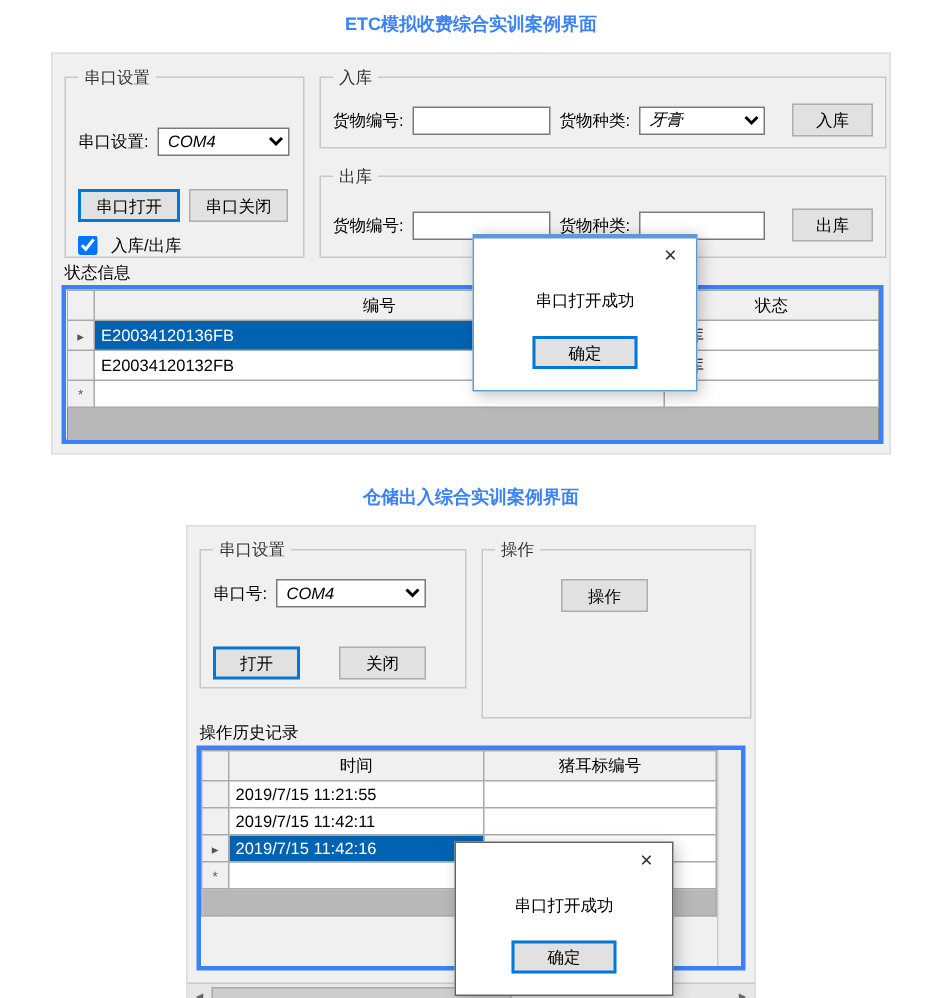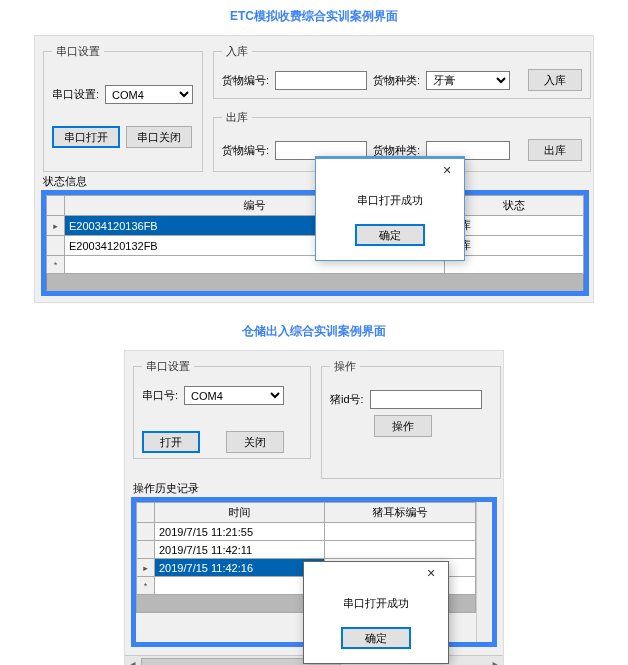--- a/index.html
+++ b/index.html
@@ -38,20 +38,21 @@
     color: #333;
   }
   .row { display: flex; align-items: center; gap: 6px; }
   label.lbl { font-size: 11px; color: #000; white-space: nowrap; }
   select.win, input.win[type=text] {
     font-size: 11px;
     padding: 1px 2px;
     border: 1px solid #7a7a7a;
     background: #fff;
     height: 19px;
+    font-style: italic;
   }
   button.win {
     font-size: 11px;
     background: #e1e1e1;
     border: 1px solid #adadad;
     padding: 2px 10px;
     height: 22px;
     cursor: pointer;
   }
   button.win.primary { border: 2px solid #0078d7; }
@@ -77,21 +78,21 @@
     text-align: center;
   }
   table.grid td.rowhdr {
     width: 18px;
     background: #f0f0f0;
     text-align: center;
     color: #555;
     font-size: 9px;
   }
   table.grid tr.selected td.cell { background: #0063b1; color: #fff; }
-  .grid-wrap { border: 5px solid #3b82f6; overflow: auto; position: absolute; }
+  .grid-wrap { border: 3px solid #3b82f6; overflow: auto; position: absolute; }
   .grid-scroll-y { width:16px; background:#eee; border-left:1px solid #ccc; }
 
   
   .dialog {
     position: absolute;
     background: #fff;
     border: 1px solid #646464;
     box-shadow: 2px 2px 10px rgba(0,0,0,0.25);
     z-index: 10;
   }
@@ -130,20 +131,24 @@
     <legend>串口设置</legend>
     <div class="row" style="margin-top:20px;">
       <label class="lbl">串口设置:</label>
       <select class="win" style="width:88px;">
         <option>COM4</option>
       </select>
     </div>
     <div class="row" style="margin-top:22px;">
       <button class="win primary">串口打开</button>
       <button class="win">串口关闭</button>
+    </div>
+    <div class="row" style="margin-top:8px;">
+      <input type="checkbox" checked="" style="">
+      <label class="lbl">入库/出库</label>
     </div>
   </fieldset>
 
   <fieldset class="group" style="left:172px; top:2px; width:378px; height:55px;">
     <legend>入库</legend>
     <div class="row" style="margin-top:4px;">
       <label class="lbl">货物编号:</label>
       <input type="text" class="win" style="width: 92px;" value="">
       <label class="lbl">货物种类:</label>
       <select class="win" style="width:84px;">
@@ -225,24 +230,20 @@
     </div>
     <div class="row" style="margin-top:26px;">
       <button class="win primary" style="width:58px;">打开</button>
       <div style="width:14px;"></div>
       <button class="win" style="width:58px;">关闭</button>
     </div>
   </fieldset>
 
   <fieldset class="group" style="left:190px; top:2px; width:180px; height:120px;">
     <legend>操作</legend>
-    <div class="row" style="margin-top:10px;">
-      <label class="lbl">猪id号:</label>
-      <input type="text" class="win" style="width: 112px;" value="">
-    </div>
     <div class="row" style="margin-top:6px; justify-content:flex-start; padding-left:44px;">
       <button class="win" style="width:58px;">操作</button>
     </div>
   </fieldset>
 
   <div style="position:absolute; left:8px; top:130px;">操作历史记录</div>
 
   <div class="grid-wrap" style="left:6px; top:146px; width:366px; height:150px; overflow:hidden;">
     <div style="display:flex; height:100%;">
       <div style="flex:1; overflow:hidden;">

